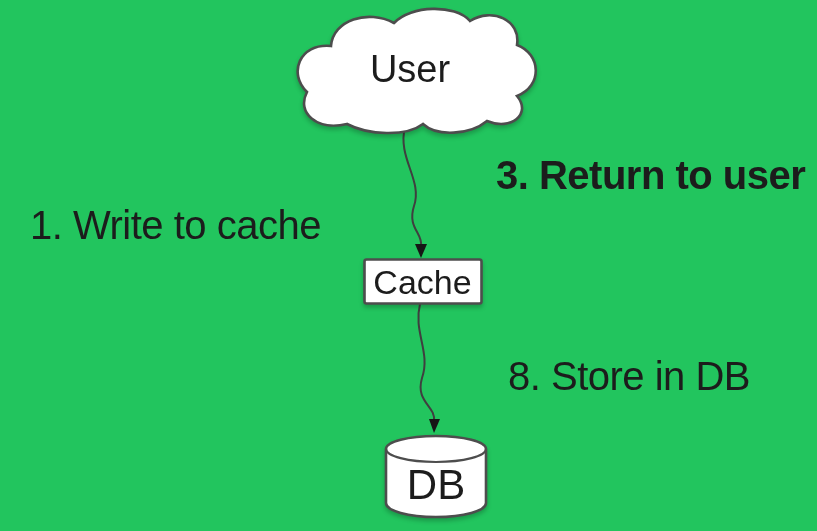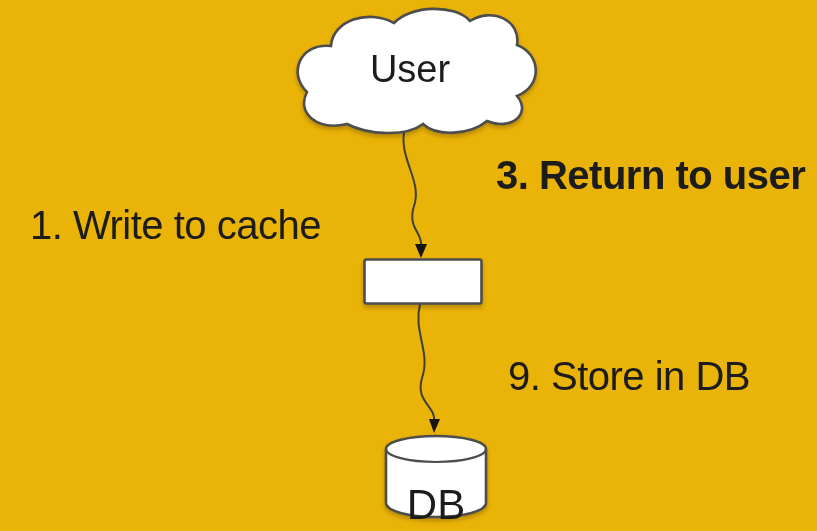--- a/index.html
+++ b/index.html
@@ -4,21 +4,21 @@
 <style>
   html, body {
     margin: 0;
     padding: 0;
     background: #ffffff;
   }
   .canvas {
     position: relative;
     width: 817px;
     height: 531px;
-    background: #eab308;
+    background: #22c55e;
     overflow: hidden;
     font-family: "Liberation Sans", sans-serif;
     color: #1c1c1c;
   }
   svg.diagram {
     position: absolute;
     left: 0;
     top: 0;
     width: 817px;
     height: 531px;
@@ -67,21 +67,20 @@
     font-size: 34px;
     display: flex;
     align-items: center;
     justify-content: center;
   }
   .db-label {
     left: 386px;
     top: 462px;
     width: 100px;
     font-size: 42px;
-    margin-top: 20px;
   }
   .step-label {
     font-size: 40px;
     letter-spacing: -0.5px;
   }
   .step1-label { left: 30px;  top: 203px; }
   .step3-label { left: 496px; top: 153px; font-weight: bold; }
   .step2-label { left: 508px; top: 354px; }
 </style>
 </head>
@@ -108,19 +107,20 @@
              C 470,135 437,137 423,124
              C 406,137 368,135 347,124 Z"></path>
 
     <rect class="shape" x="364.5" y="259.5" width="117" height="44" rx="2"></rect>
 
     <path class="shape" d="M 386,449 A 50,13 0 0 1 486,449 L 486,503 A 50,14 0 0 1 386,503 Z"></path>
     <path class="shape-edge" d="M 386,449 A 50,13 0 0 0 486,449"></path>
   </svg>
 
   <div class="label node-label user-label">User</div>
+  <div class="label node-label cache-label">Cache</div>
   <div class="label node-label db-label">DB</div>
 
   <div class="label step-label step1-label">1. Write to cache</div>
   <div class="label step-label step3-label">3. Return to user</div>
-  <div class="label step-label step2-label">9. Store in DB</div>
+  <div class="label step-label step2-label">8. Store in DB</div>
 
 </div>
 
 </body></html>

